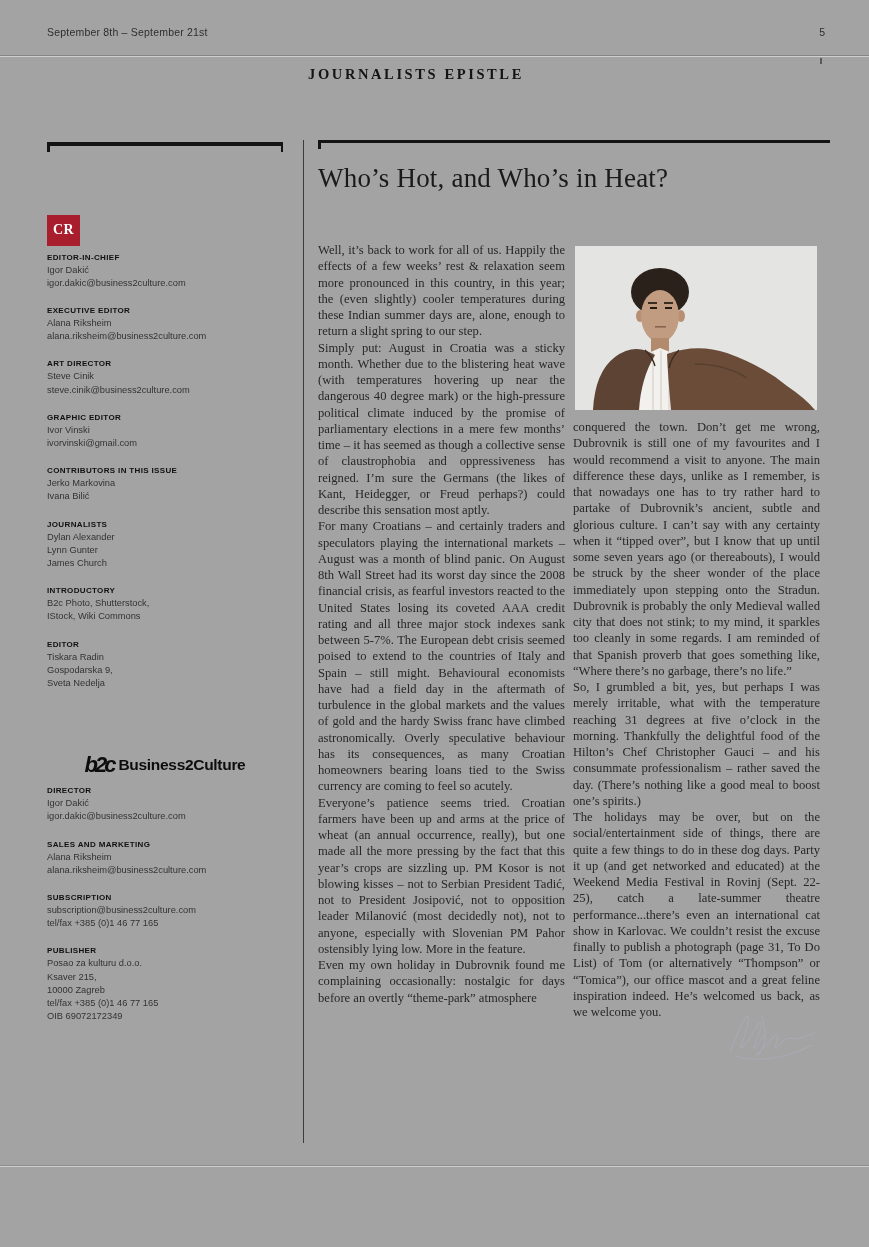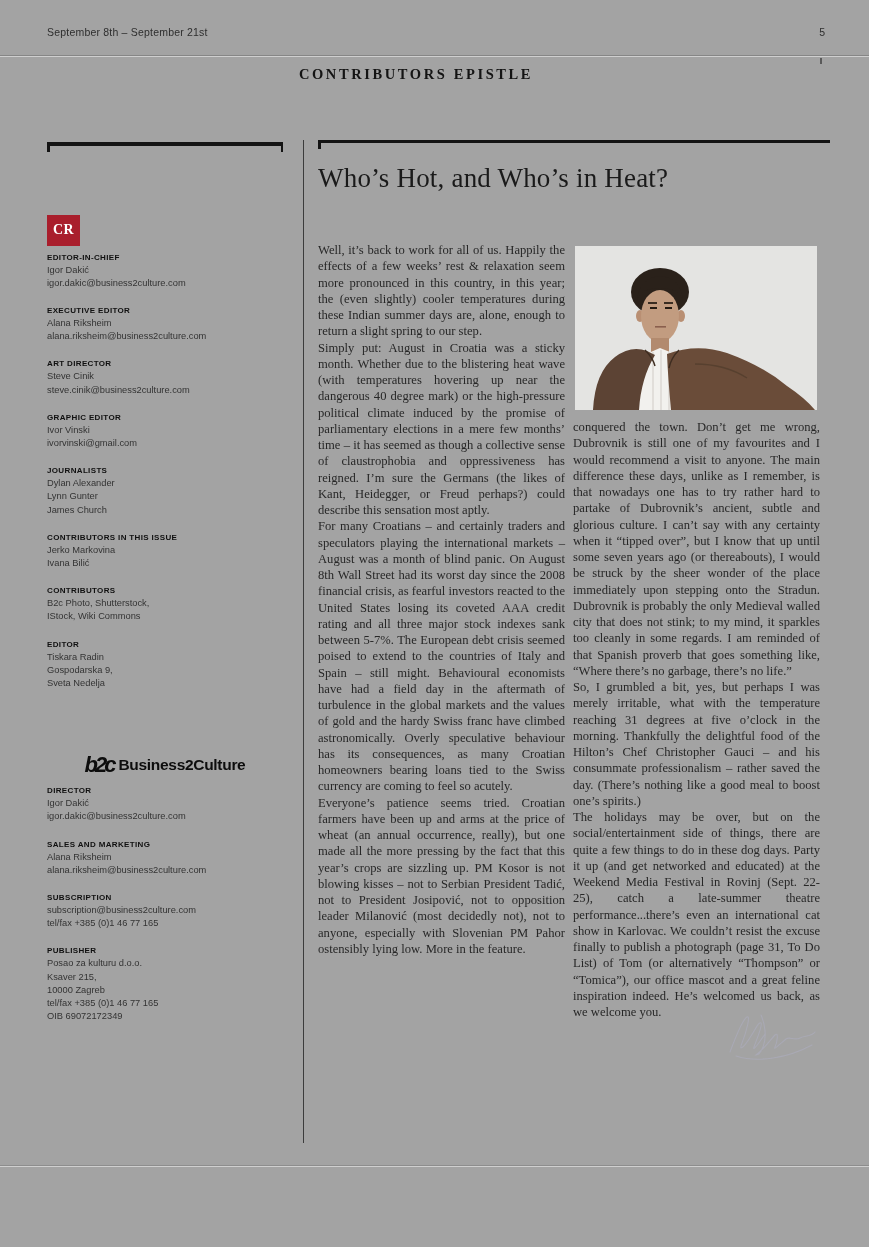--- a/index.html
+++ b/index.html
@@ -65,21 +65,21 @@
 </style>
 </head>
 <body>
 
 <div class="page">
 
   <div class="hdr-date">September 8th – September 21st</div>
   <div class="hdr-page">5</div>
   <div class="hdr-rule"></div>
   <div class="hdr-tick"></div>
-  <div class="section-heading">CONTRIBUTORS EPISTLE</div>
+  <div class="section-heading">JOURNALISTS EPISTLE</div>
 
   <div class="sidebar">
     <div class="sb-rule">
         <i class="l"></i>
         <i class="r"></i>
       </div>
     <div class="cr-logo">CR</div>
     <div class="mh">
       <div class="mh-group">
         <div class="mh-label">EDITOR-IN-CHIEF</div>
@@ -95,32 +95,32 @@
         <div class="mh-label">ART DIRECTOR</div>
         <div class="mh-line">Steve Cinik</div>
         <div class="mh-line">steve.cinik@business2culture.com</div>
       </div>
       <div class="mh-group">
         <div class="mh-label">GRAPHIC EDITOR</div>
         <div class="mh-line">Ivor Vinski</div>
         <div class="mh-line">ivorvinski@gmail.com</div>
       </div>
       <div class="mh-group">
+        <div class="mh-label">CONTRIBUTORS IN THIS ISSUE</div>
+        <div class="mh-line">Jerko Markovina</div>
+        <div class="mh-line">Ivana Bilić</div>
+      </div>
+      <div class="mh-group">
         <div class="mh-label">JOURNALISTS</div>
         <div class="mh-line">Dylan Alexander</div>
         <div class="mh-line">Lynn Gunter</div>
         <div class="mh-line">James Church</div>
       </div>
       <div class="mh-group">
-        <div class="mh-label">CONTRIBUTORS IN THIS ISSUE</div>
-        <div class="mh-line">Jerko Markovina</div>
-        <div class="mh-line">Ivana Bilić</div>
-      </div>
-      <div class="mh-group">
-        <div class="mh-label">CONTRIBUTORS</div>
+        <div class="mh-label">INTRODUCTORY</div>
         <div class="mh-line">B2c Photo, Shutterstock,</div>
         <div class="mh-line">IStock, Wiki Commons</div>
       </div>
       <div class="mh-group">
         <div class="mh-label">EDITOR</div>
         <div class="mh-line">Tiskara Radin</div>
         <div class="mh-line">Gospodarska 9,</div>
         <div class="mh-line">Sveta Nedelja</div>
       </div>
     </div>
@@ -162,20 +162,21 @@
       <i></i>
     </div>
 
   <div class="article-title">Who’s Hot, and Who’s in Heat?</div>
 
   <div class="col col-left">
     <p>Well, it’s back to work for all of us. Happily the effects of a few weeks’ rest &amp; relaxation seem more pronounced in this country, in this year; the (even slightly) cooler temperatures during these Indian summer days are, alone, enough to return a slight spring to our step.</p>
     <p>Simply put: August in Croatia was a sticky month. Whether due to the blistering heat wave (with temperatures hovering up near the dangerous 40 degree mark) or the high-pressure political climate induced by the promise of parliamentary elections in a mere few months’ time – it has seemed as though a collective sense of claustrophobia and oppressiveness has reigned. I’m sure the Germans (the likes of Kant, Heidegger, or Freud perhaps?) could describe this sensation most aptly.</p>
     <p>For many Croatians – and certainly traders and speculators playing the international markets – August was a month of blind panic. On August 8th Wall Street had its worst day since the 2008 financial crisis, as fearful investors reacted to the United States losing its coveted AAA credit rating and all three major stock indexes sank between 5-7%. The European debt crisis seemed poised to extend to the countries of Italy and Spain – still might. Behavioural economists have had a field day in the aftermath of turbulence in the global markets and the values of gold and the hardy Swiss franc have climbed astronomically. Overly speculative behaviour has its consequences, as many Croatian homeowners bearing loans tied to the Swiss currency are coming to feel so acutely.</p>
     <p>Everyone’s patience seems tried. Croatian farmers have been up and arms at the price of wheat (an annual occurrence, really), but one made all the more pressing by the fact that this year’s crops are sizzling up. PM Kosor is not blowing kisses – not to Serbian President Tadić, not to President Josipović, not to opposition leader Milanović (most decidedly not), not to anyone, especially with Slovenian PM Pahor ostensibly lying low. More in the feature.</p>
+    <p>Even my own holiday in Dubrovnik found me complaining occasionally: nostalgic for days before an overtly “theme-park” atmosphere</p>
   </div>
 
   <div class="col col-right">
     <svg class="photo" viewBox="0 0 242 164" xmlns="http://www.w3.org/2000/svg">
       <rect x="0" y="0" width="242" height="164" fill="#e4e4e2"></rect>
       <ellipse cx="85" cy="46" rx="29" ry="24" fill="#2a211a"></ellipse>
       <ellipse cx="65" cy="70" rx="4" ry="6" fill="#b98f73"></ellipse>
       <ellipse cx="106" cy="70" rx="4" ry="6" fill="#b98f73"></ellipse>
       <ellipse cx="85" cy="70" rx="19" ry="26" fill="#c29c80"></ellipse>
       <path d="M62,54 Q64,32 85,30 Q106,32 108,54 Q104,42 85,42 Q66,42 62,54 Z" fill="#2a211a"></path>

